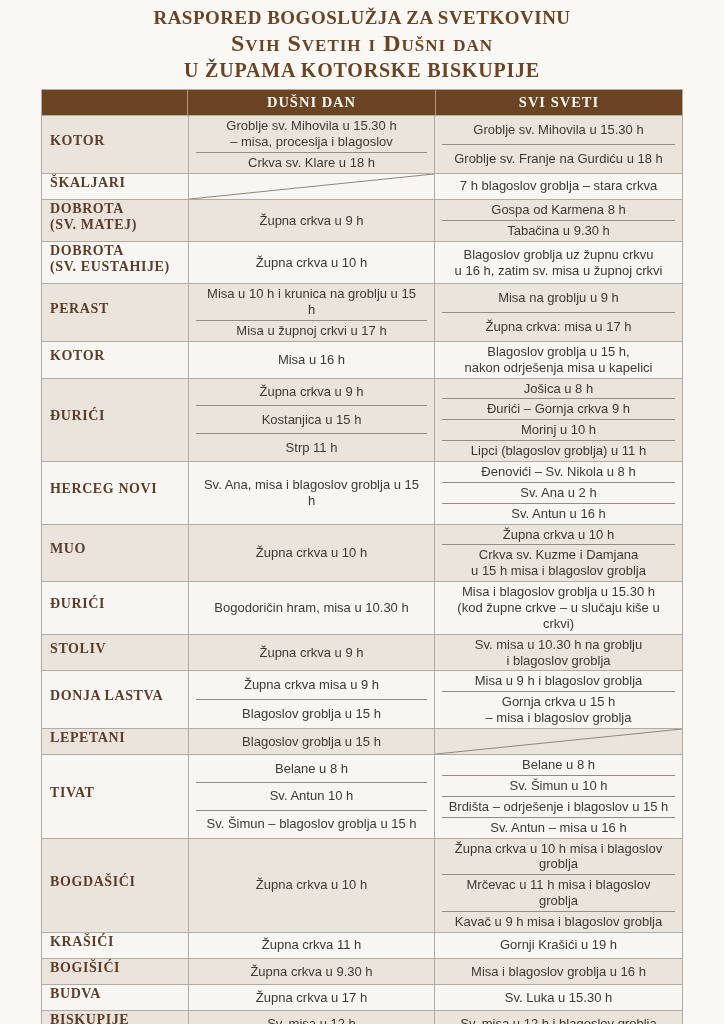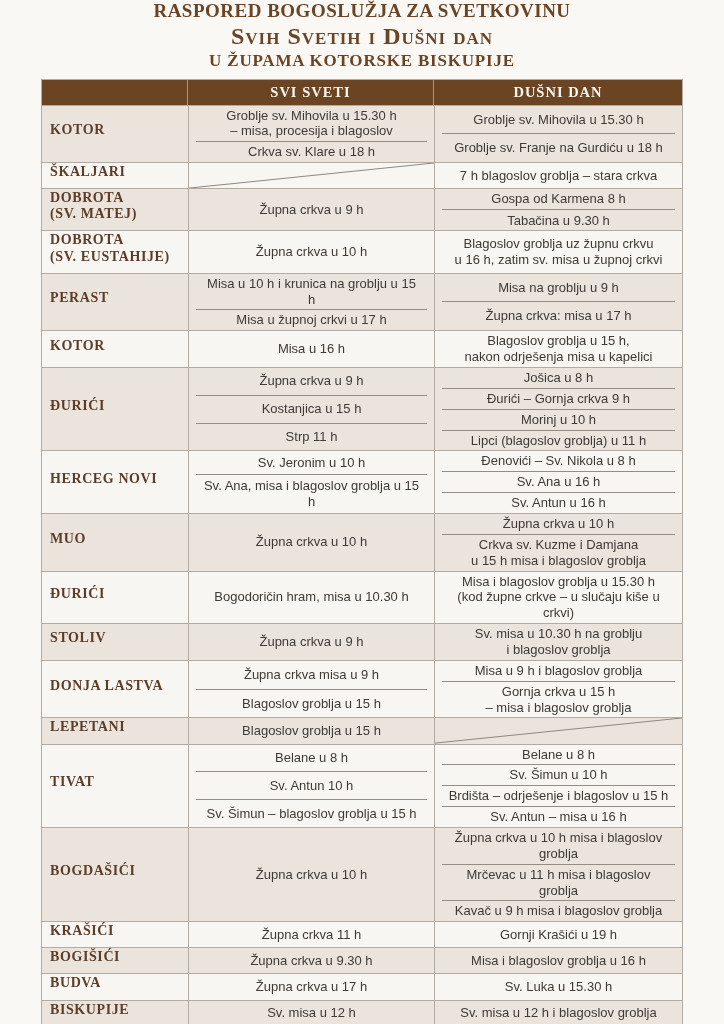--- a/index.html
+++ b/index.html
@@ -14,33 +14,33 @@
     --header-text:#f9f6f0;
   }
   html,body{margin:0;padding:0;}
   body{
     width:724px;height:1024px;
     background:var(--bg);
     font-family:"Liberation Sans",sans-serif;
     overflow:hidden;
   }
   .page{width:724px;height:1024px;position:relative;}
-  .title-block{text-align:center;padding-top:0;color:var(--brown);}
+  .title-block{text-align:center;padding-top:7px;color:var(--brown);}
   .title-line1{
     font-family:"Liberation Serif",serif;font-weight:bold;
     font-size:19px;letter-spacing:0.5px;line-height:1.15;
   }
   .title-line2{
     font-family:"Liberation Serif",serif;font-weight:bold;
     font-variant:small-caps;font-size:24px;letter-spacing:1px;line-height:1.1;
     margin-top:1px;
   }
   .title-line3{
     font-family:"Liberation Serif",serif;font-weight:bold;
-    font-size:17px;letter-spacing:0.8px;line-height:1.2;margin-top:2px;
+    font-size:20px;letter-spacing:0.8px;line-height:1.2;margin-top:2px;
   }
   .table{
     width:640px;margin:7px auto 0 auto;
     border:1px solid var(--border);
     background:var(--row-b);
   }
   .hrow{
     display:flex;background:var(--brown);color:var(--header-text);
     font-family:"Liberation Serif",serif;font-weight:bold;
     font-size:14.5px;letter-spacing:1px;
@@ -84,22 +84,22 @@
 <div class="page">
   <div class="title-block">
     <div class="title-line1">RASPORED BOGOSLUŽJA ZA SVETKOVINU</div>
     <div class="title-line2">Svih Svetih i Dušni dan</div>
     <div class="title-line3">U ŽUPAMA KOTORSKE BISKUPIJE</div>
   </div>
 
   <div class="table">
     <div class="hrow">
       <div class="hcell col-place"></div>
+      <div class="hcell col-svc2">DUŠNI DAN</div>
       <div class="hcell col-svc">SVI SVETI</div>
-      <div class="hcell col-svc2">DUŠNI DAN</div>
     </div>
     <div id="table-body">
         <div class="row shade-a">
           <div class="place col-place">KOTOR</div>
           <div class="svc col-svc b1">
             <div class="entry">Groblje sv. Mihovila u 15.30 h
 – misa, procesija i blagoslov</div>
             <div class="entry">Crkva sv. Klare u 18 h</div>
           </div>
           <div class="svc col-svc2 b2">
@@ -171,26 +171,25 @@
           <div class="svc col-svc2 b2">
             <div class="entry">Jošica u 8 h</div>
             <div class="entry">Đurići – Gornja crkva 9 h</div>
             <div class="entry">Morinj u 10 h</div>
             <div class="entry">Lipci (blagoslov groblja) u 11 h</div>
           </div>
         </div>
         <div class="row shade-b">
           <div class="place col-place">HERCEG NOVI</div>
           <div class="svc col-svc b1">
-            <div class="entry">Sv. Jeronim u 10 h</div>
             <div class="entry">Sv. Ana, misa i blagoslov groblja u 15 h</div>
           </div>
           <div class="svc col-svc2 b2">
             <div class="entry">Đenovići – Sv. Nikola u 8 h</div>
-            <div class="entry">Sv. Ana u 16 h</div>
+            <div class="entry">Sv. Ana u 2 h</div>
             <div class="entry">Sv. Antun u 16 h</div>
           </div>
         </div>
         <div class="row shade-a">
           <div class="place col-place">MUO</div>
           <div class="svc col-svc b1">
             <div class="entry">Župna crkva u 10 h</div>
           </div>
           <div class="svc col-svc2 b2">
             <div class="entry">Župna crkva u 10 h</div>

